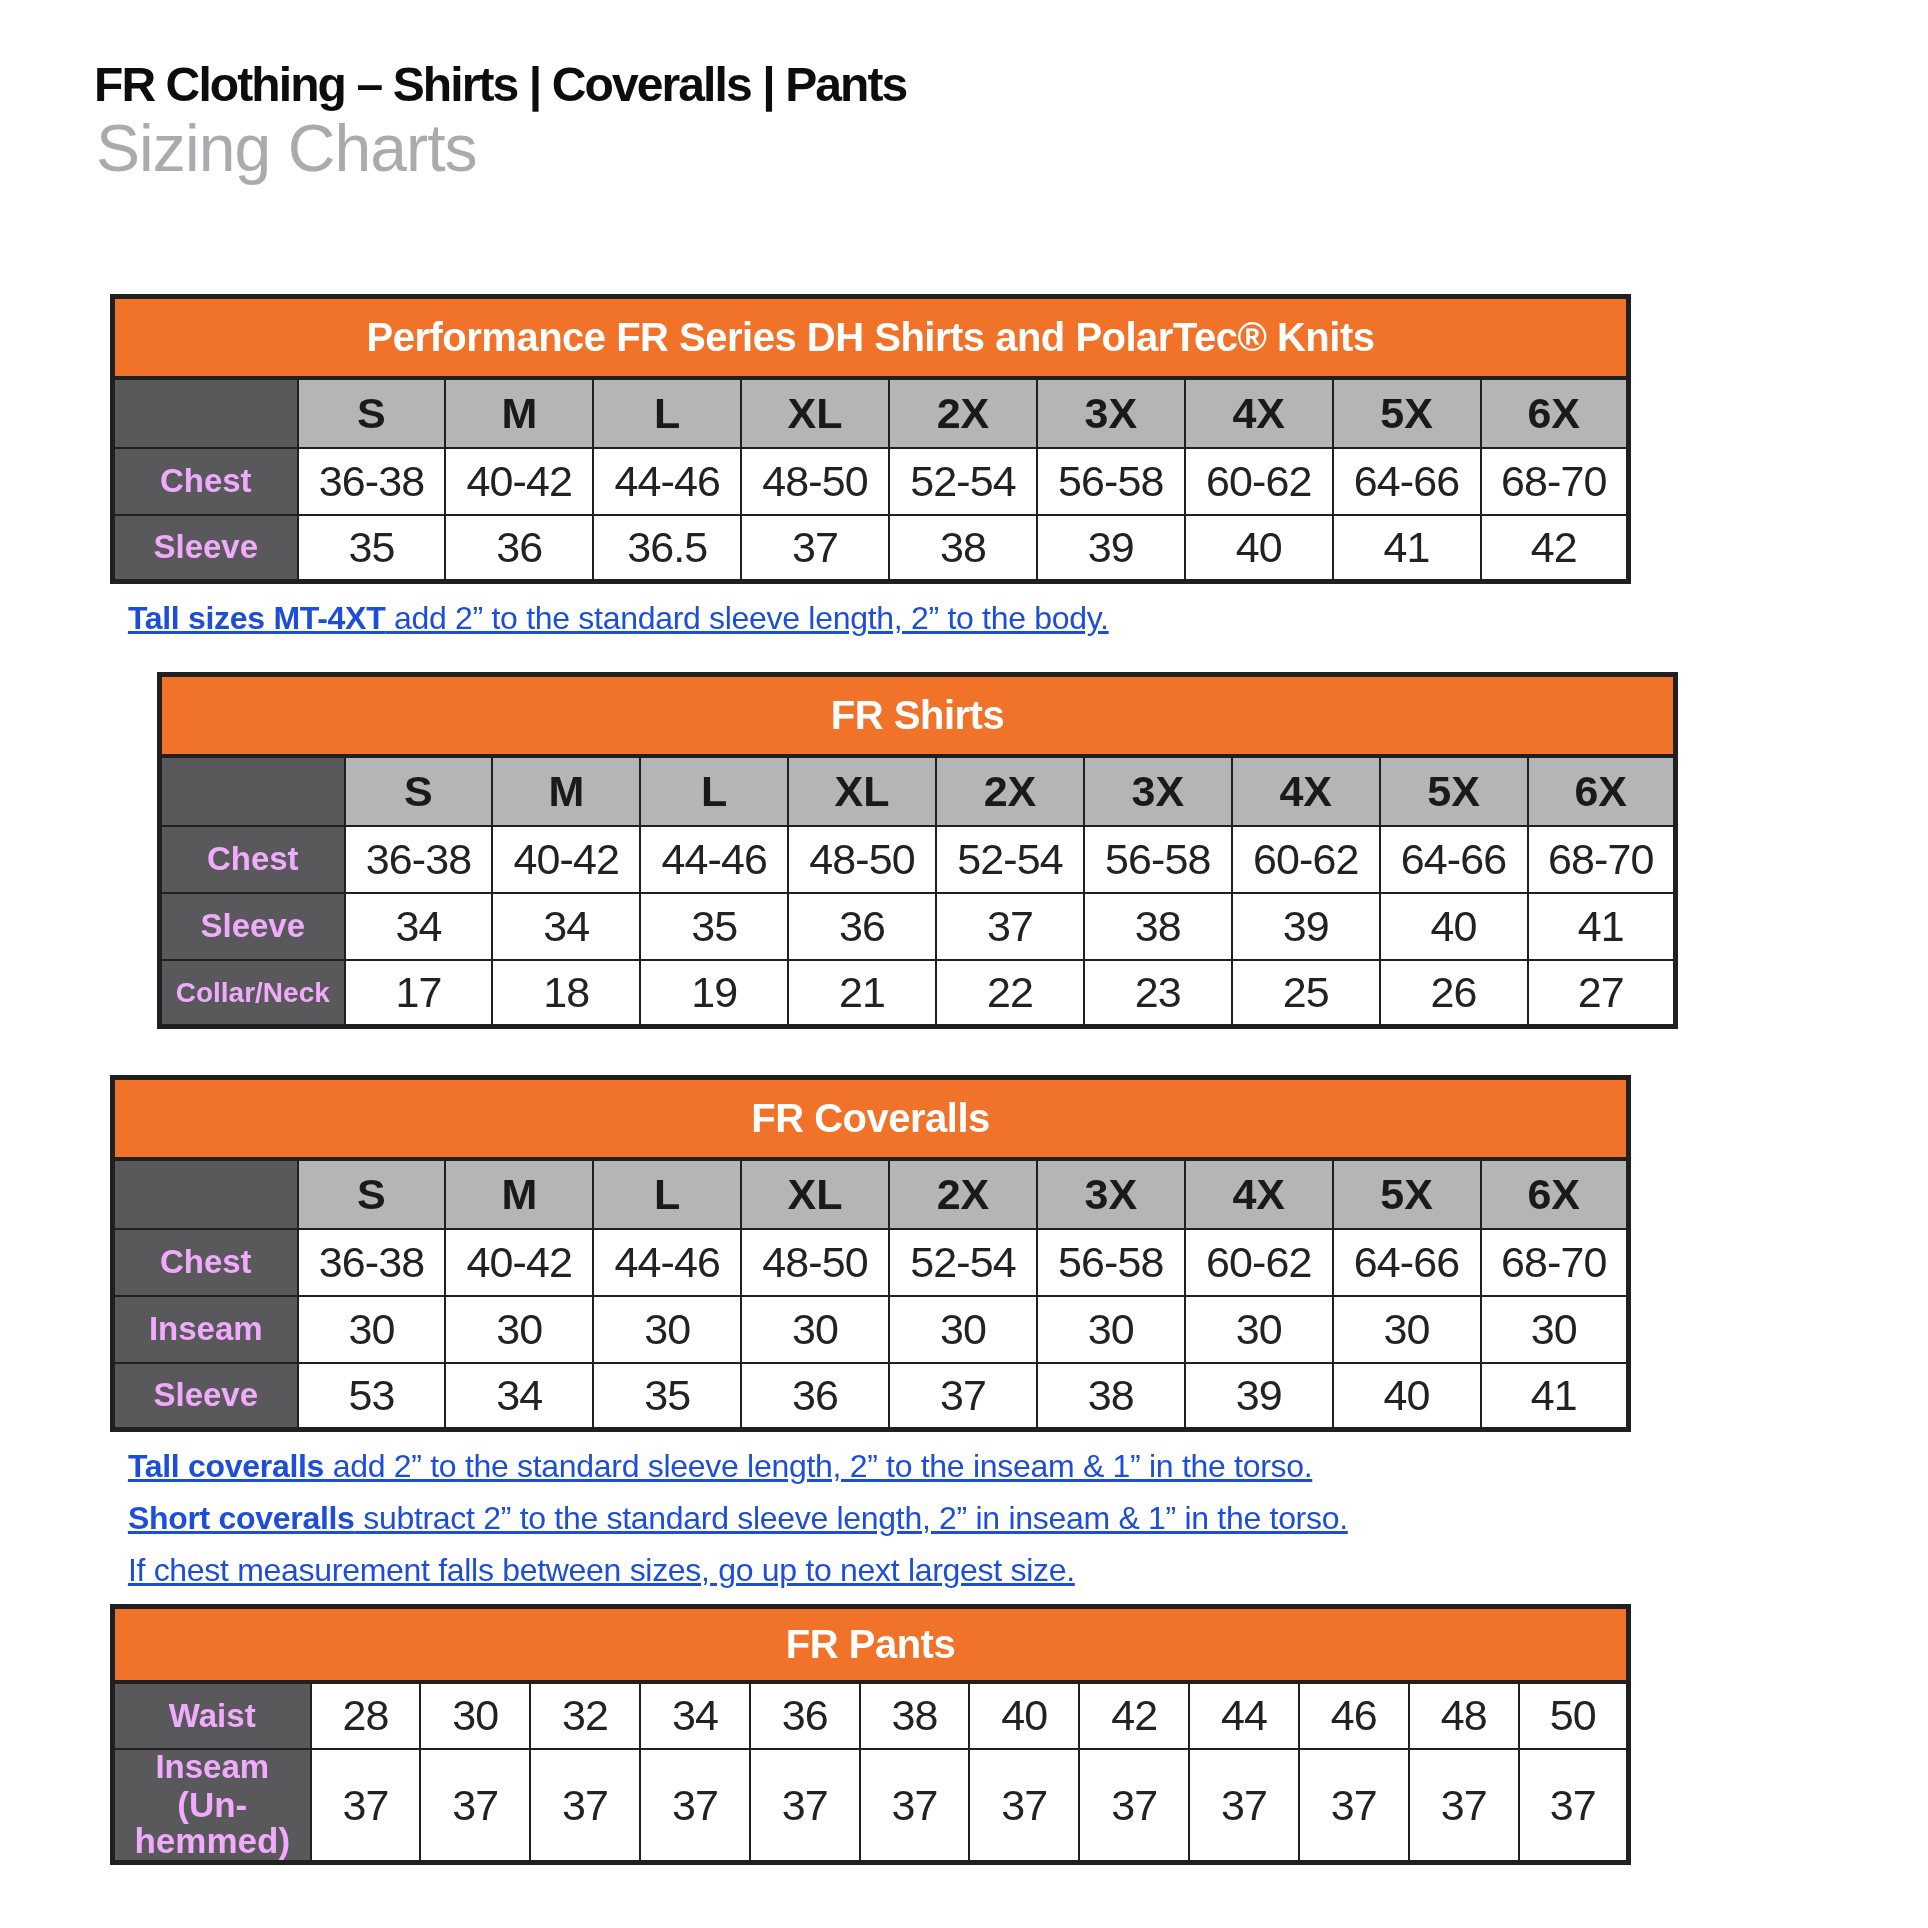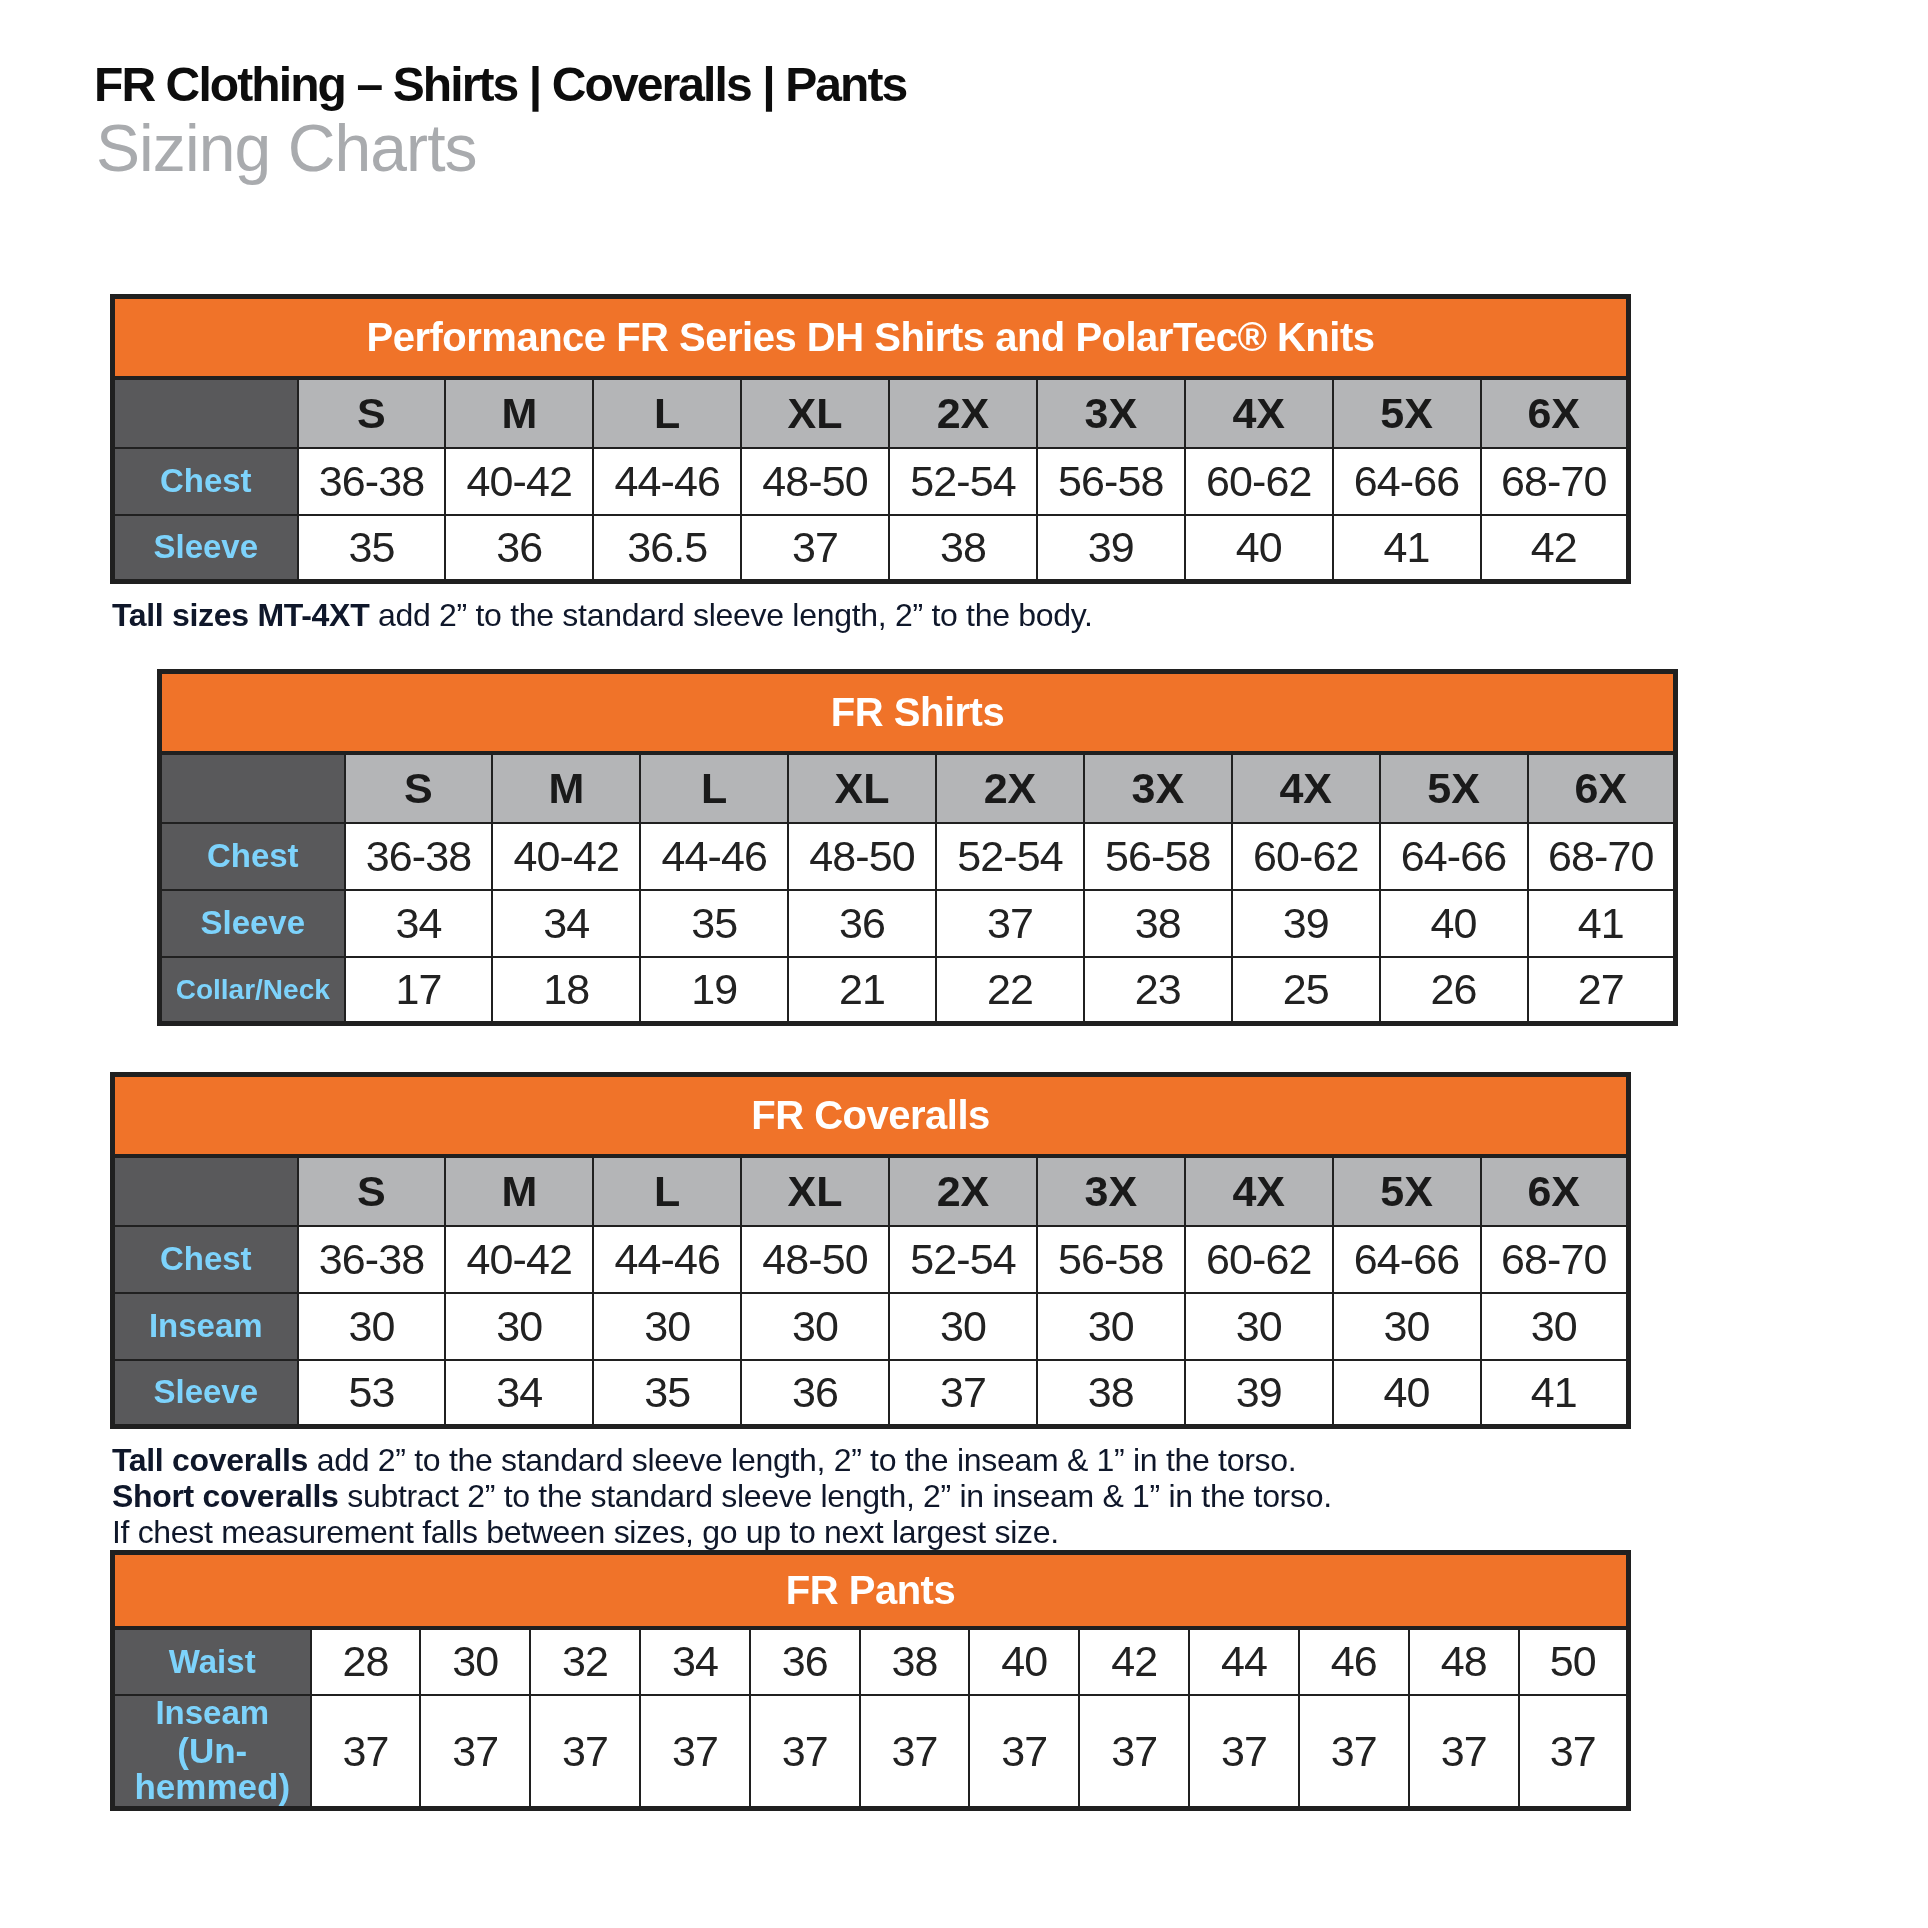--- a/index.html
+++ b/index.html
@@ -47,34 +47,34 @@
     border-bottom-width:4.7px;
   }
   .size-row th{height:70px;}
   .size-row .corner-cell{background:var(--label-gray);}
   .size-row .size-cell{
     background:var(--header-silver);color:#1a1a1a;
     font-size:43px;font-weight:bold;
   }
   .data-row{height:67px;}
   .data-row .row-label{
-    background:var(--label-gray);color:#7dd3fc;
+    background:var(--label-gray);color:#f0abfc;
     font-size:33px;font-weight:bold;line-height:1.05;
   }
   .data-row .row-label.small{font-size:28px;}
   .data-row .row-label .sublabel{display:block;font-size:35px;font-weight:bold;margin-top:1.9px;}
   .data-row td.val{
     background:#ffffff;color:#222222;font-size:43px;font-weight:normal;
     letter-spacing:-0.9px;
   }
   .data-row.two-line{height:81px;}
   .pants .title-row .title-cell{height:75px;}
   .notes{margin:13px 0 0 1.9px;}
   .note-line{
-    margin:0;font-size:32px;line-height:36px;color:#0f172a;letter-spacing:-0.3px;
+    margin:16px;font-size:32px;line-height:36px;color:#1d4ed8;letter-spacing:-0.3px;text-decoration:underline;
   }
   .note-line .b{font-weight:bold;}
 </style>
 </head>
 <body>
 
 <div class="page">
   <h1 class="page-title">FR Clothing – Shirts | Coveralls | Pants</h1>
   <h2 class="page-subtitle">Sizing Charts</h2>
   <div class="tables-wrap">

